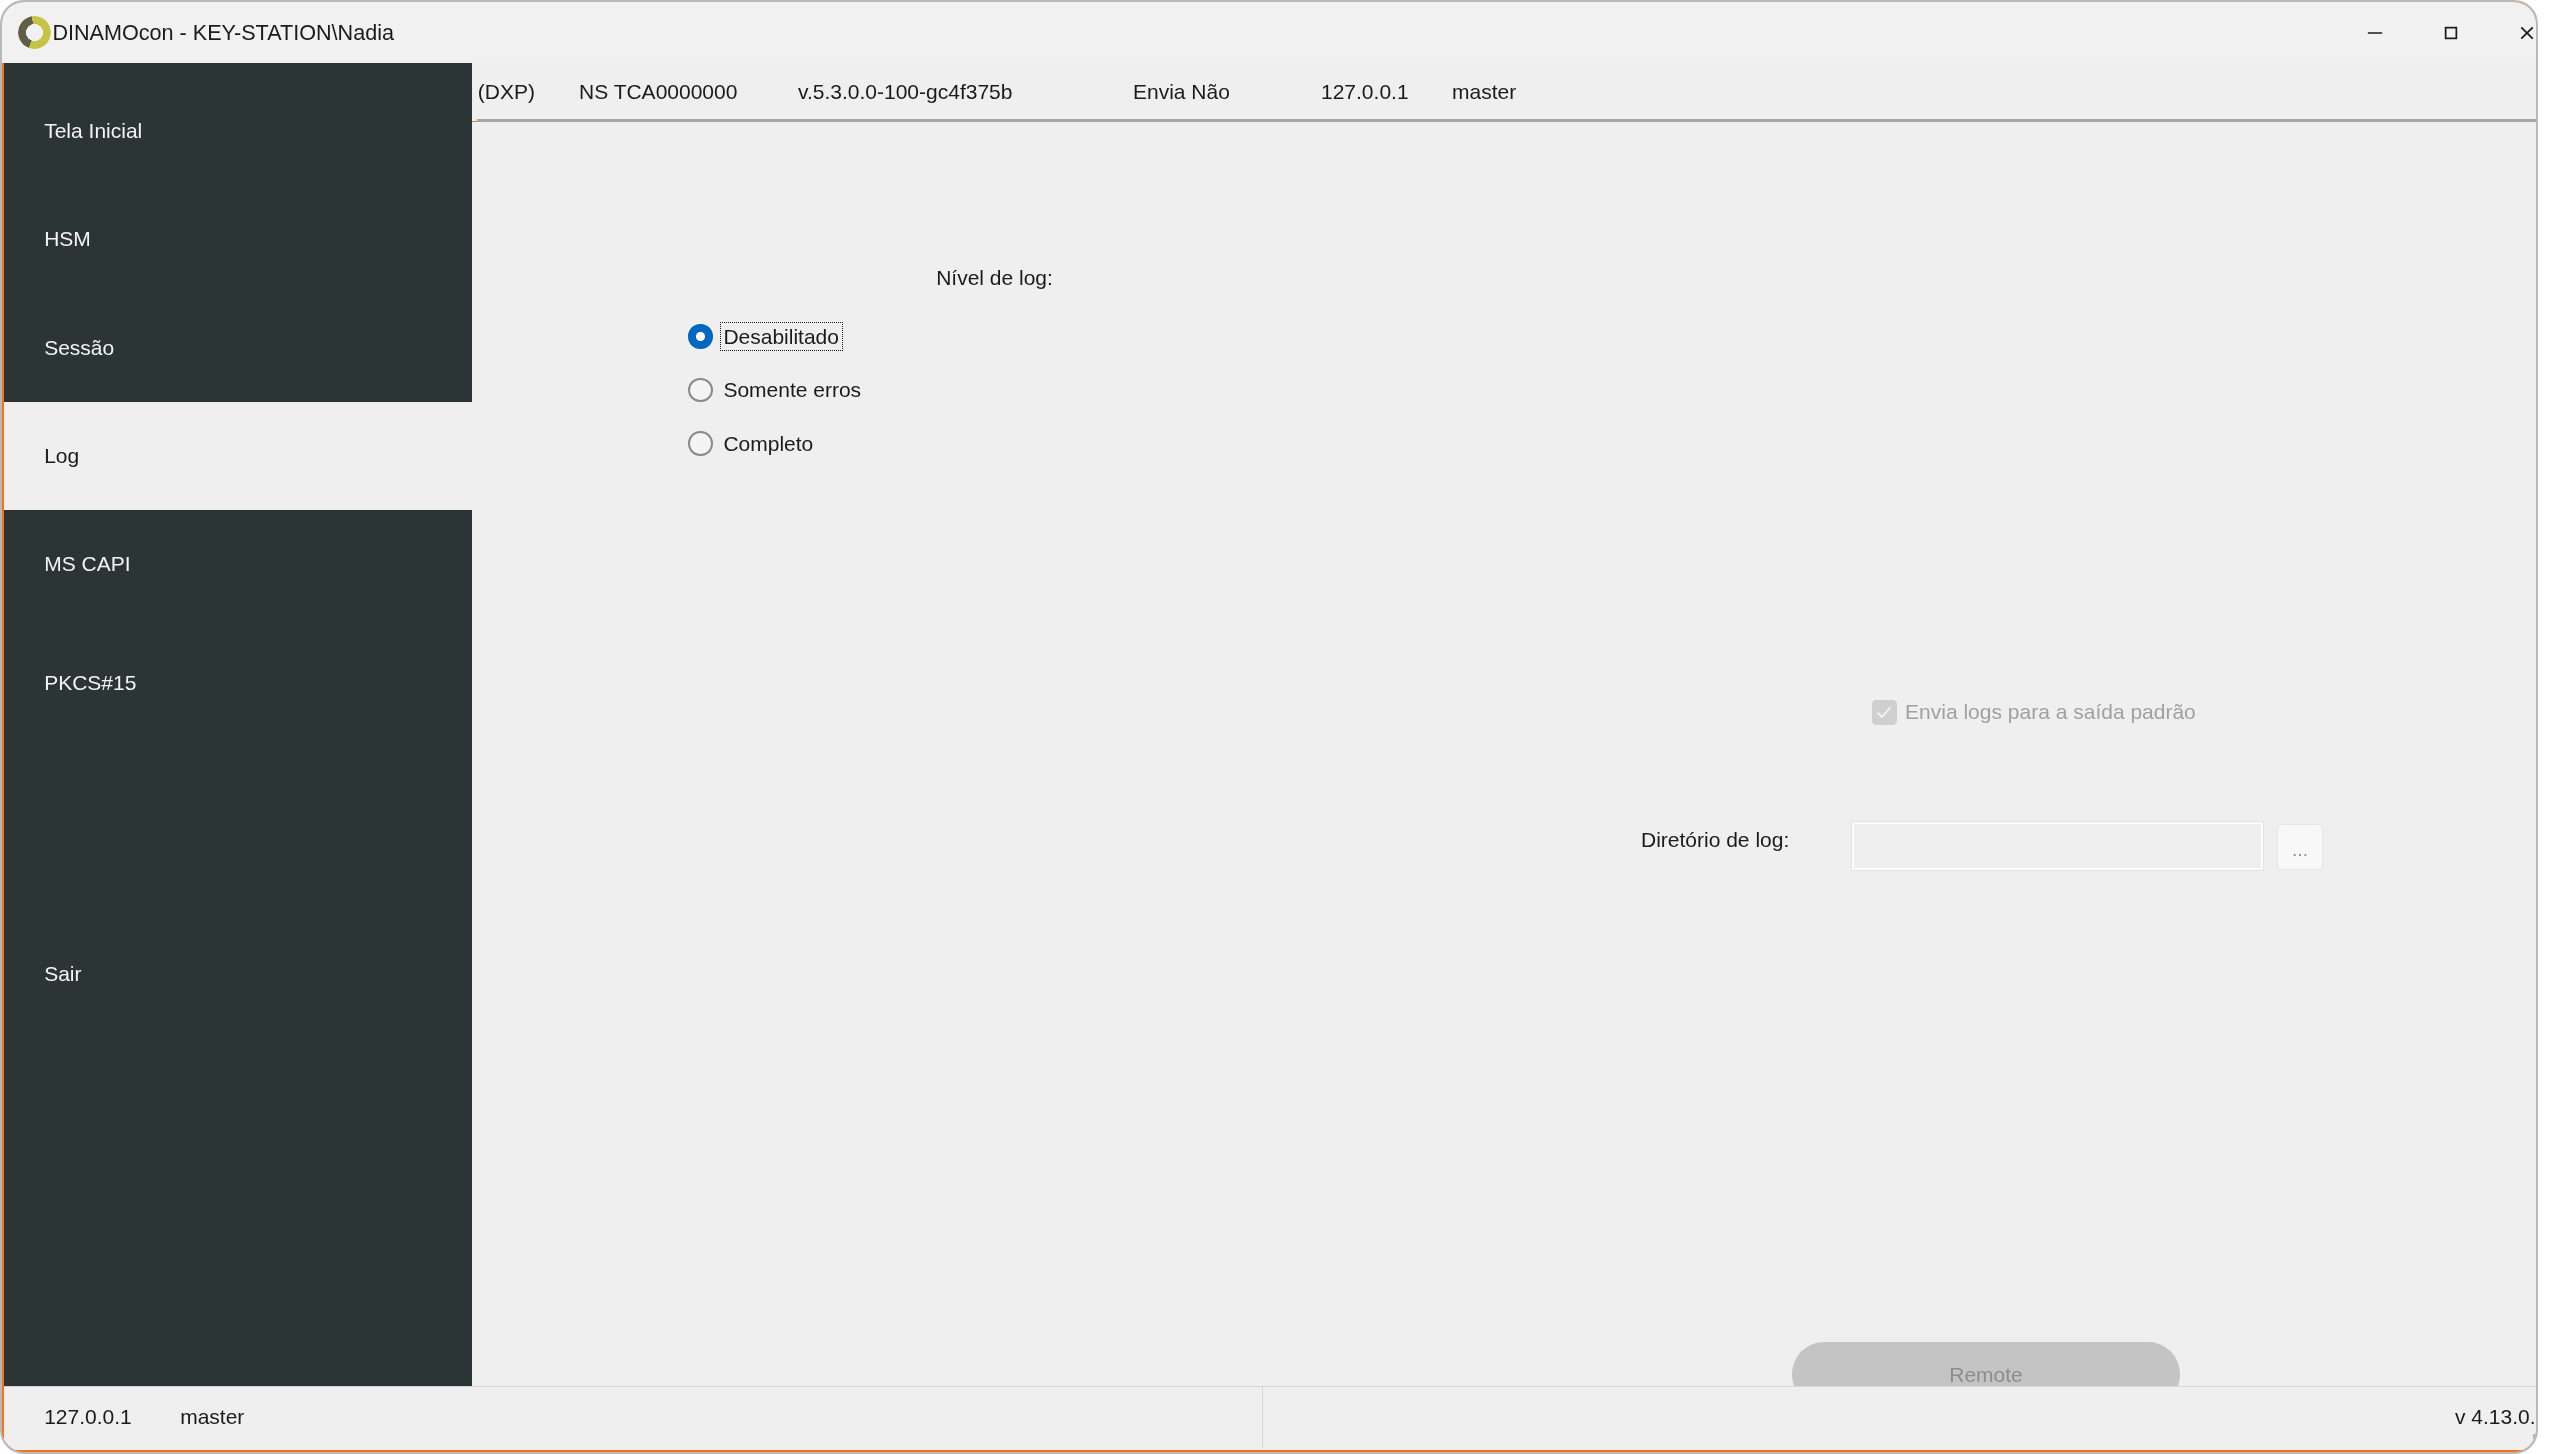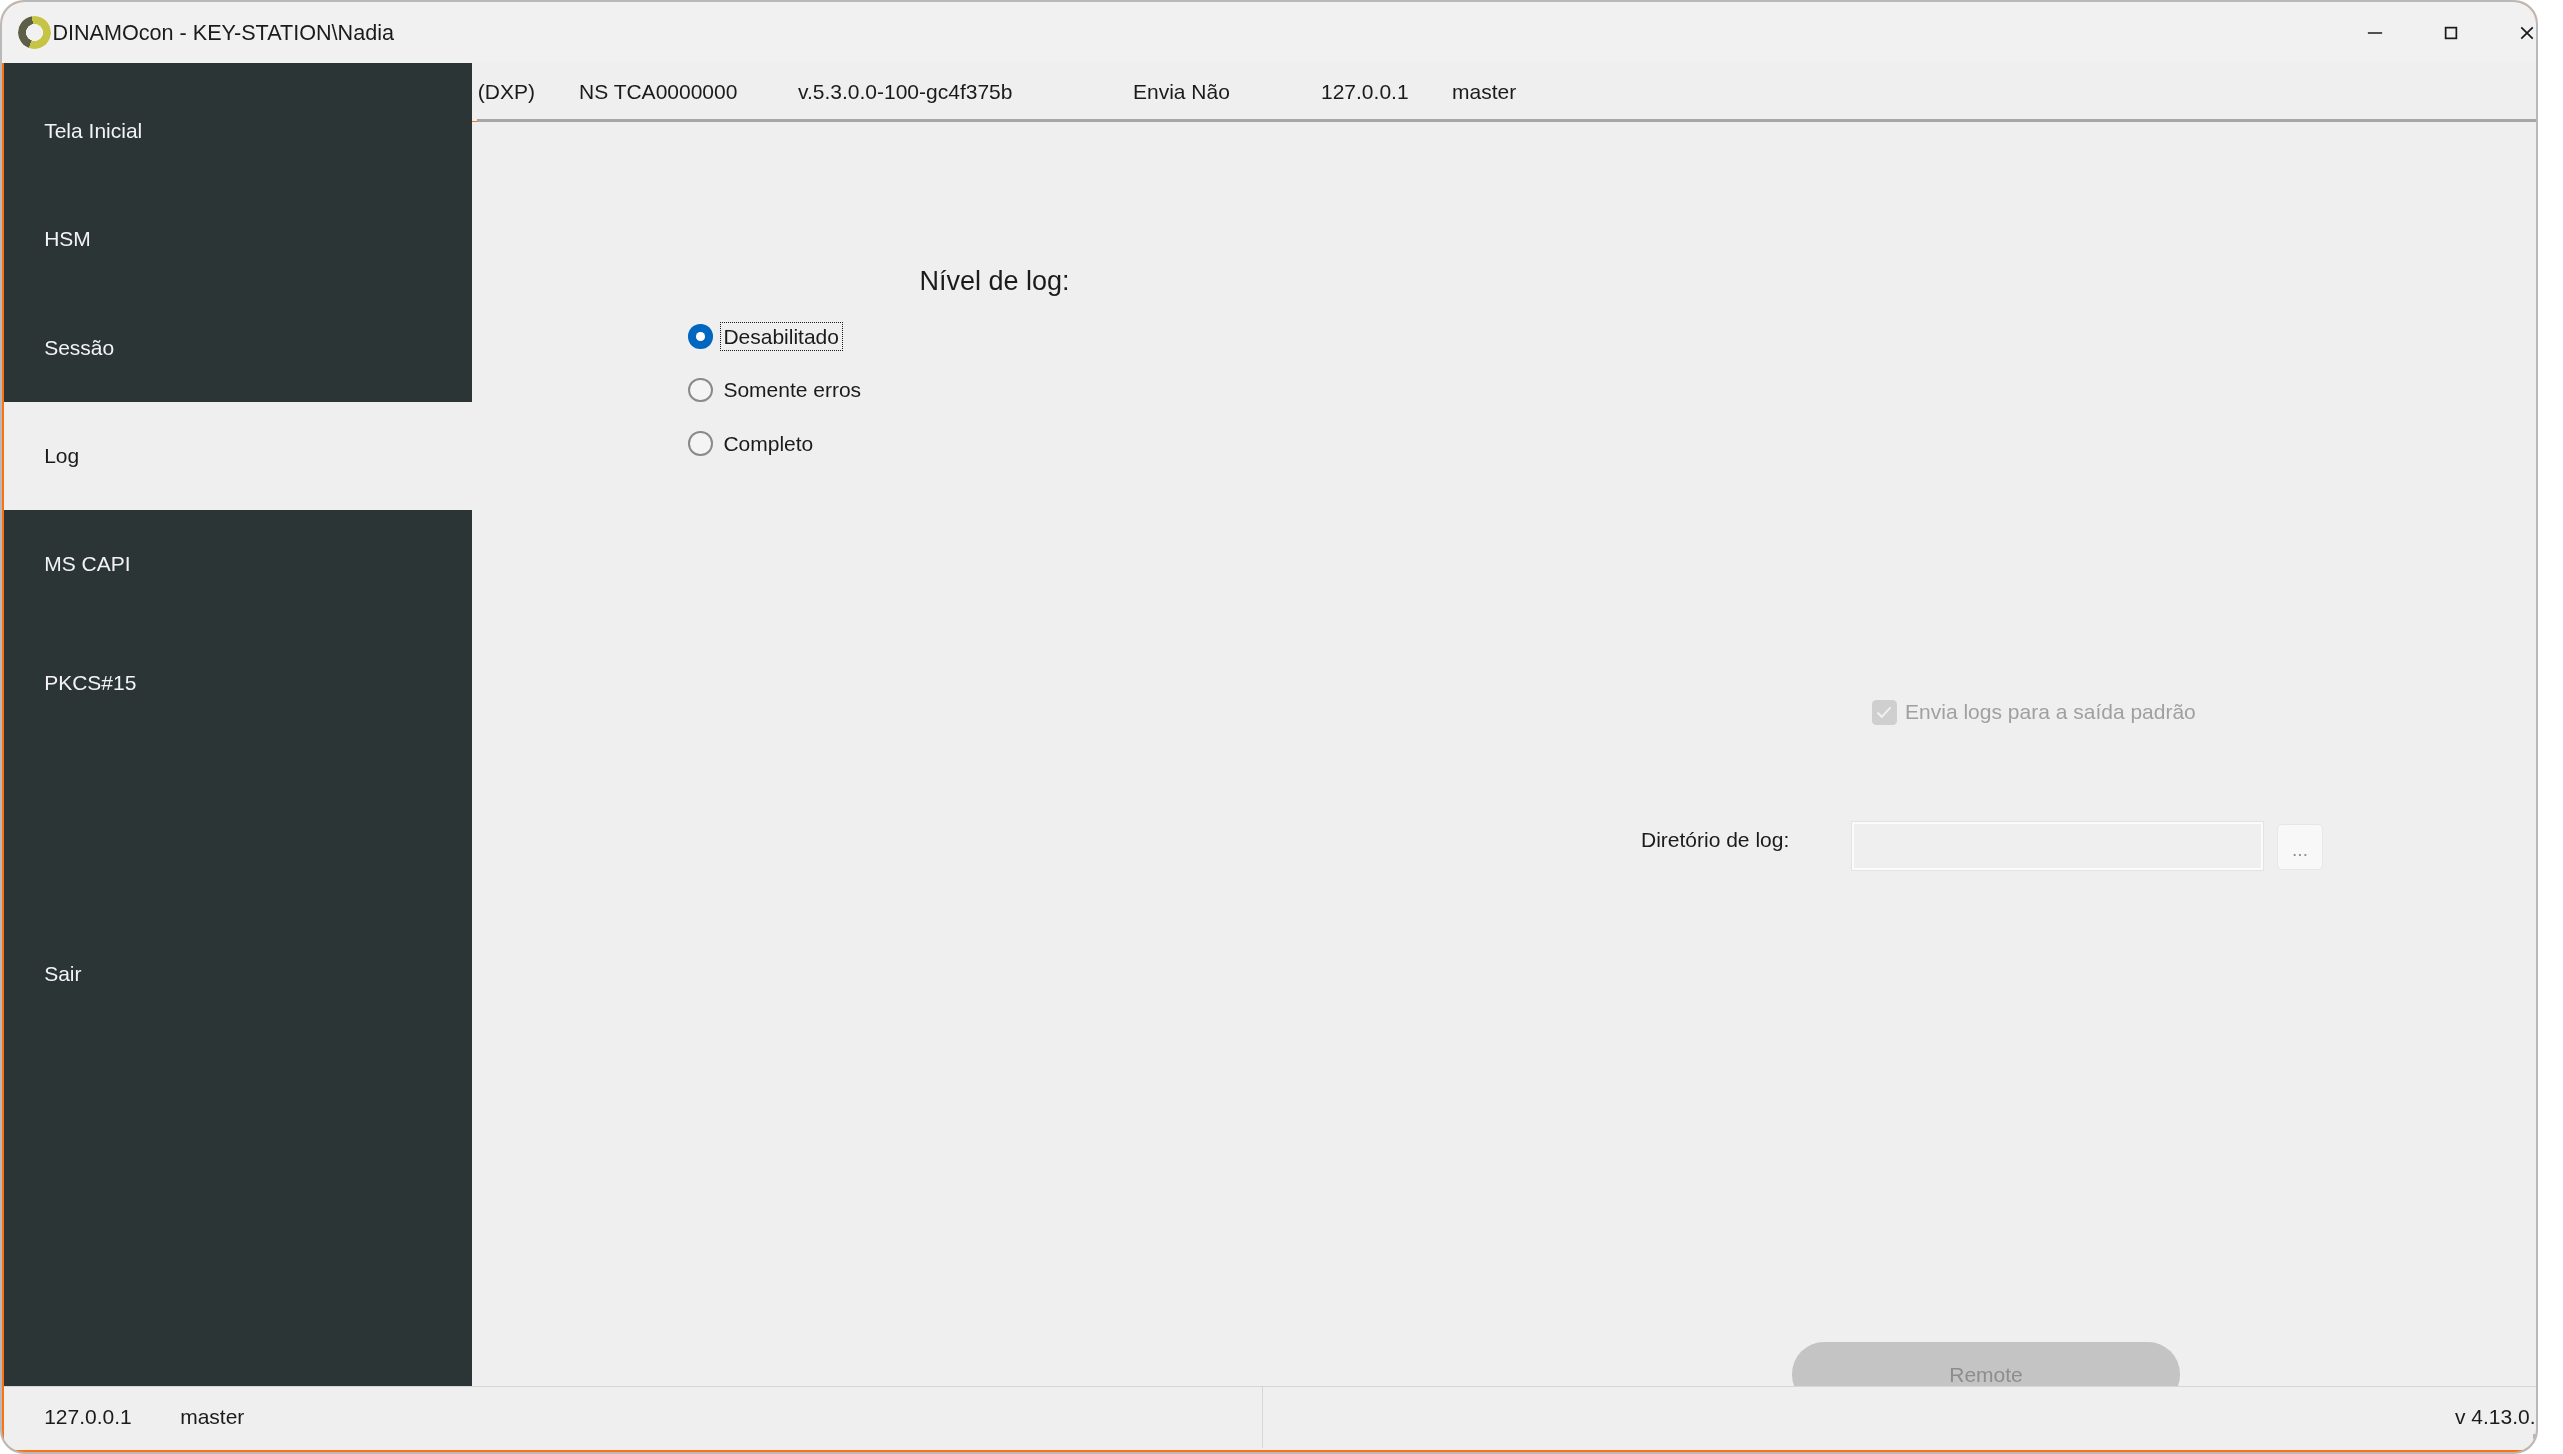--- a/index.html
+++ b/index.html
@@ -133,21 +133,21 @@
     height: 1269px;
     background: #efefef;
   }
 
   .form-title {
     position: absolute;
     left: 0;
     top: 144px;
     width: 1045px;
     text-align: center;
-    font-size: 27px;
+    font-size: 21px;
     color: #1b1b1b;
   }
 
   .radio-group {
     position: absolute;
     left: 216px;
     top: 196px;
   }
   .radio-row {
     display: flex;

